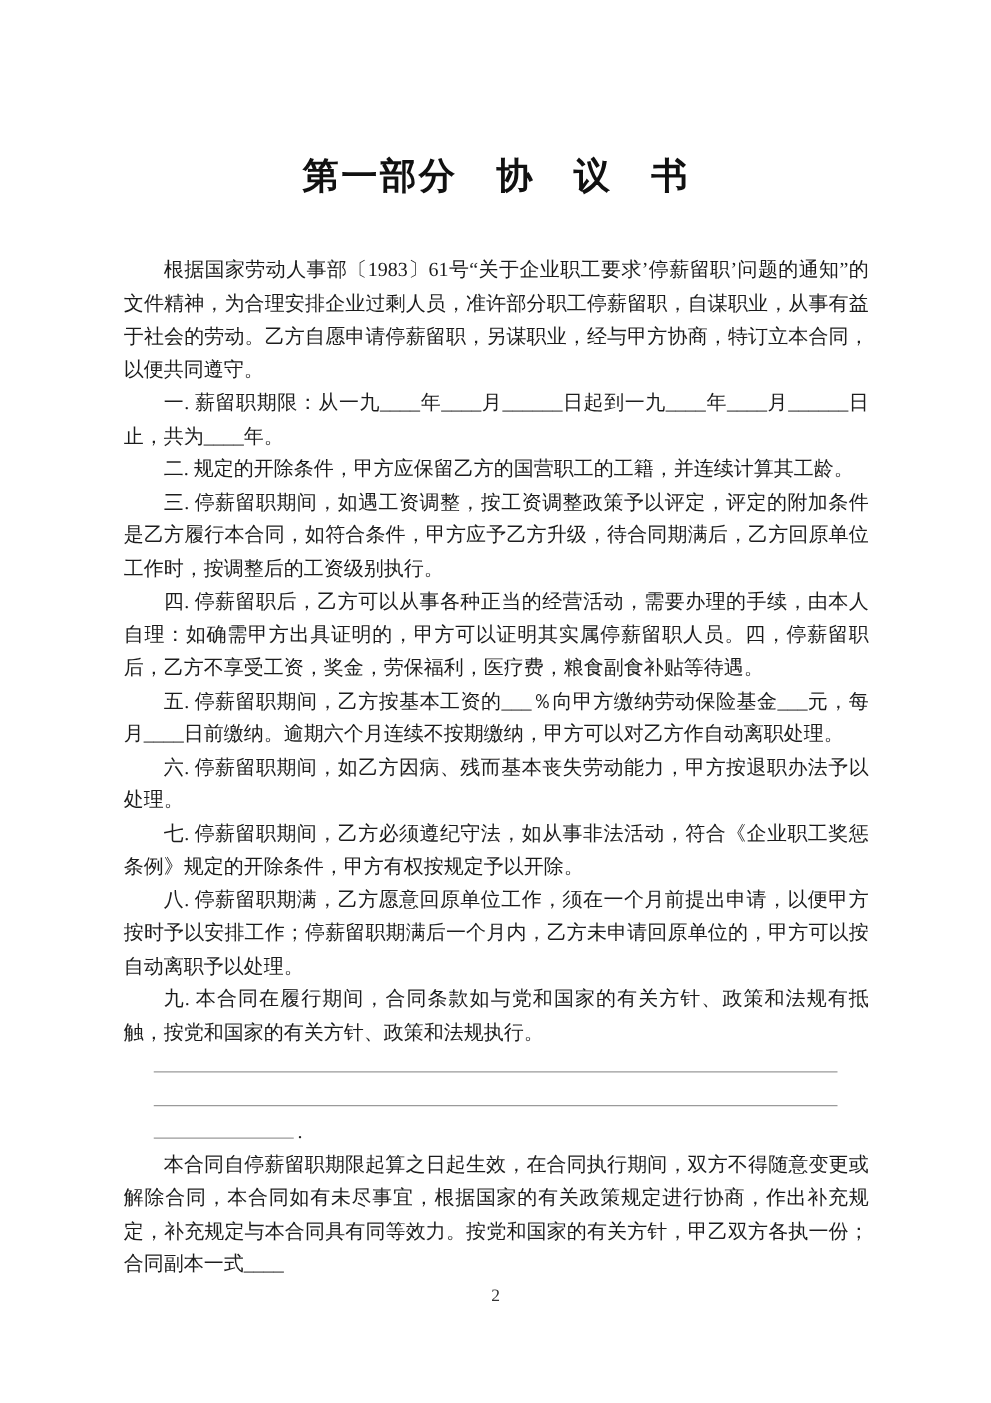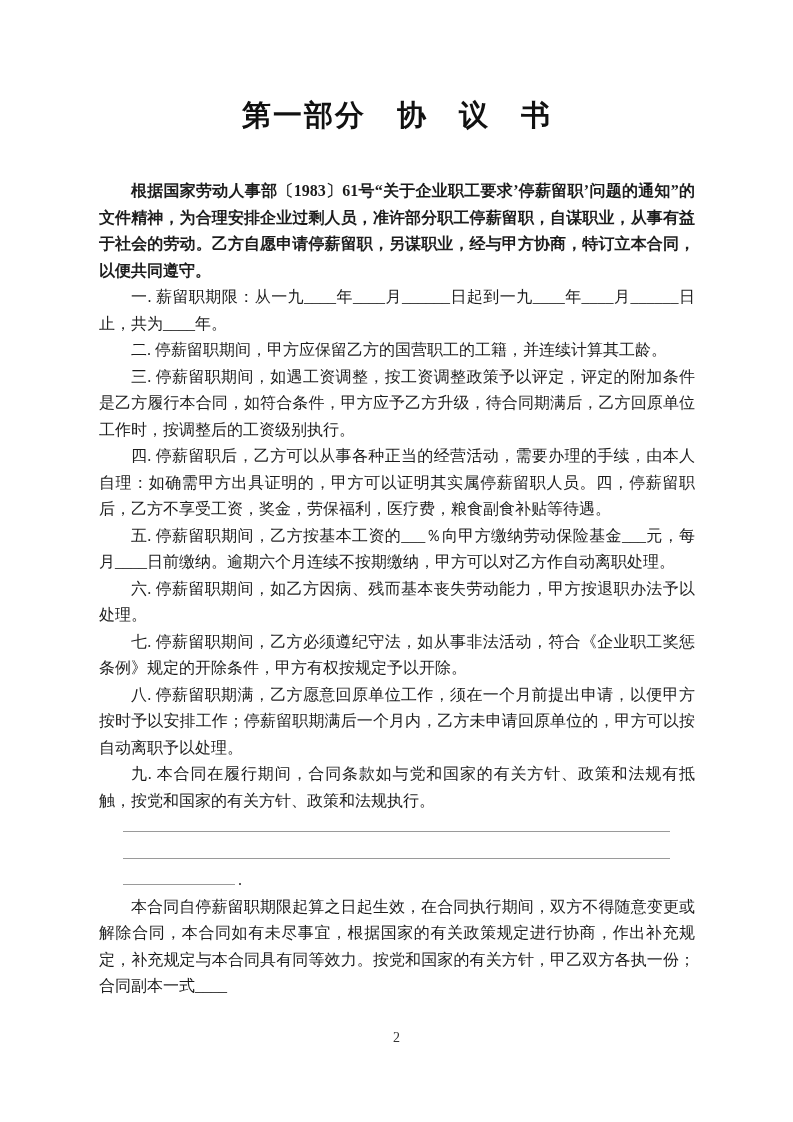--- a/index.html
+++ b/index.html
@@ -17,38 +17,38 @@
     background: #ffffff;
     overflow: hidden;
   }
   .content {
     position: absolute;
     left: 99px; top: 0;
     width: 596px;
   }
   .doc-title {
     margin: 0;
-    padding-top: 94px;
+    padding-top: 120px;
     font-family: "Liberation Sans", "DejaVu Sans", sans-serif;
     font-weight: bold;
     font-size: 29px;
     line-height: 42px;
     text-align: center;
     letter-spacing: 2px;
     color: #111111;
   }
   .body-text {
     margin: 0;
     font-size: 16px;
     line-height: 26.5px;
     text-align: justify;
     text-indent: 2em;
     word-break: break-all;
   }
-  .intro { margin-top: 42px; font-weight: bold; }
+  .intro { margin-top: 42px; }
   .blank-row {
     height: 26.5px;
     position: relative;
   }
   .rule {
     position: absolute;
     top: 17px;
     left: 24px;
     height: 0;
     border-top: 1px solid #9a9a9a;
@@ -75,21 +75,21 @@
 <body>
 
 <div class="page">
   <div class="content">
 
     <h1 class="doc-title">第一部分　协　议　书</h1>
 
     <p class="body-text intro">根据国家劳动人事部〔1983〕61号“关于企业职工要求’停薪留职’问题的通知”的文件精神，为合理安排企业过剩人员，准许部分职工停薪留职，自谋职业，从事有益于社会的劳动。乙方自愿申请停薪留职，另谋职业，经与甲方协商，特订立本合同，以便共同遵守。</p>
 
     <p class="body-text">一. 薪留职期限：从一九____年____月______日起到一九____年____月______日止，共为____年。</p>
-    <p class="body-text">二. 停薪留职期间，甲方应保留乙方的国营职工的工籍，并连续计算其工龄。</p>
+    <p class="body-text">二. 规定的开除条件，甲方应保留乙方的国营职工的工籍，并连续计算其工龄。</p>
     <p class="body-text">三. 停薪留职期间，如遇工资调整，按工资调整政策予以评定，评定的附加条件是乙方履行本合同，如符合条件，甲方应予乙方升级，待合同期满后，乙方回原单位工作时，按调整后的工资级别执行。</p>
     <p class="body-text">四. 停薪留职后，乙方可以从事各种正当的经营活动，需要办理的手续，由本人自理：如确需甲方出具证明的，甲方可以证明其实属停薪留职人员。四，停薪留职后，乙方不享受工资，奖金，劳保福利，医疗费，粮食副食补贴等待遇。</p>
     <p class="body-text">五. 停薪留职期间，乙方按基本工资的___％向甲方缴纳劳动保险基金___元，每月____日前缴纳。逾期六个月连续不按期缴纳，甲方可以对乙方作自动离职处理。</p>
     <p class="body-text">六. 停薪留职期间，如乙方因病、残而基本丧失劳动能力，甲方按退职办法予以处理。</p>
     <p class="body-text">七. 停薪留职期间，乙方必须遵纪守法，如从事非法活动，符合《企业职工奖惩条例》规定的开除条件，甲方有权按规定予以开除。</p>
     <p class="body-text">八. 停薪留职期满，乙方愿意回原单位工作，须在一个月前提出申请，以便甲方按时予以安排工作；停薪留职期满后一个月内，乙方未申请回原单位的，甲方可以按自动离职予以处理。</p>
     <p class="body-text">九. 本合同在履行期间，合同条款如与党和国家的有关方针、政策和法规有抵触，按党和国家的有关方针、政策和法规执行。</p>
 
     <div class="blank-row">
       <span class="rule full"></span>

